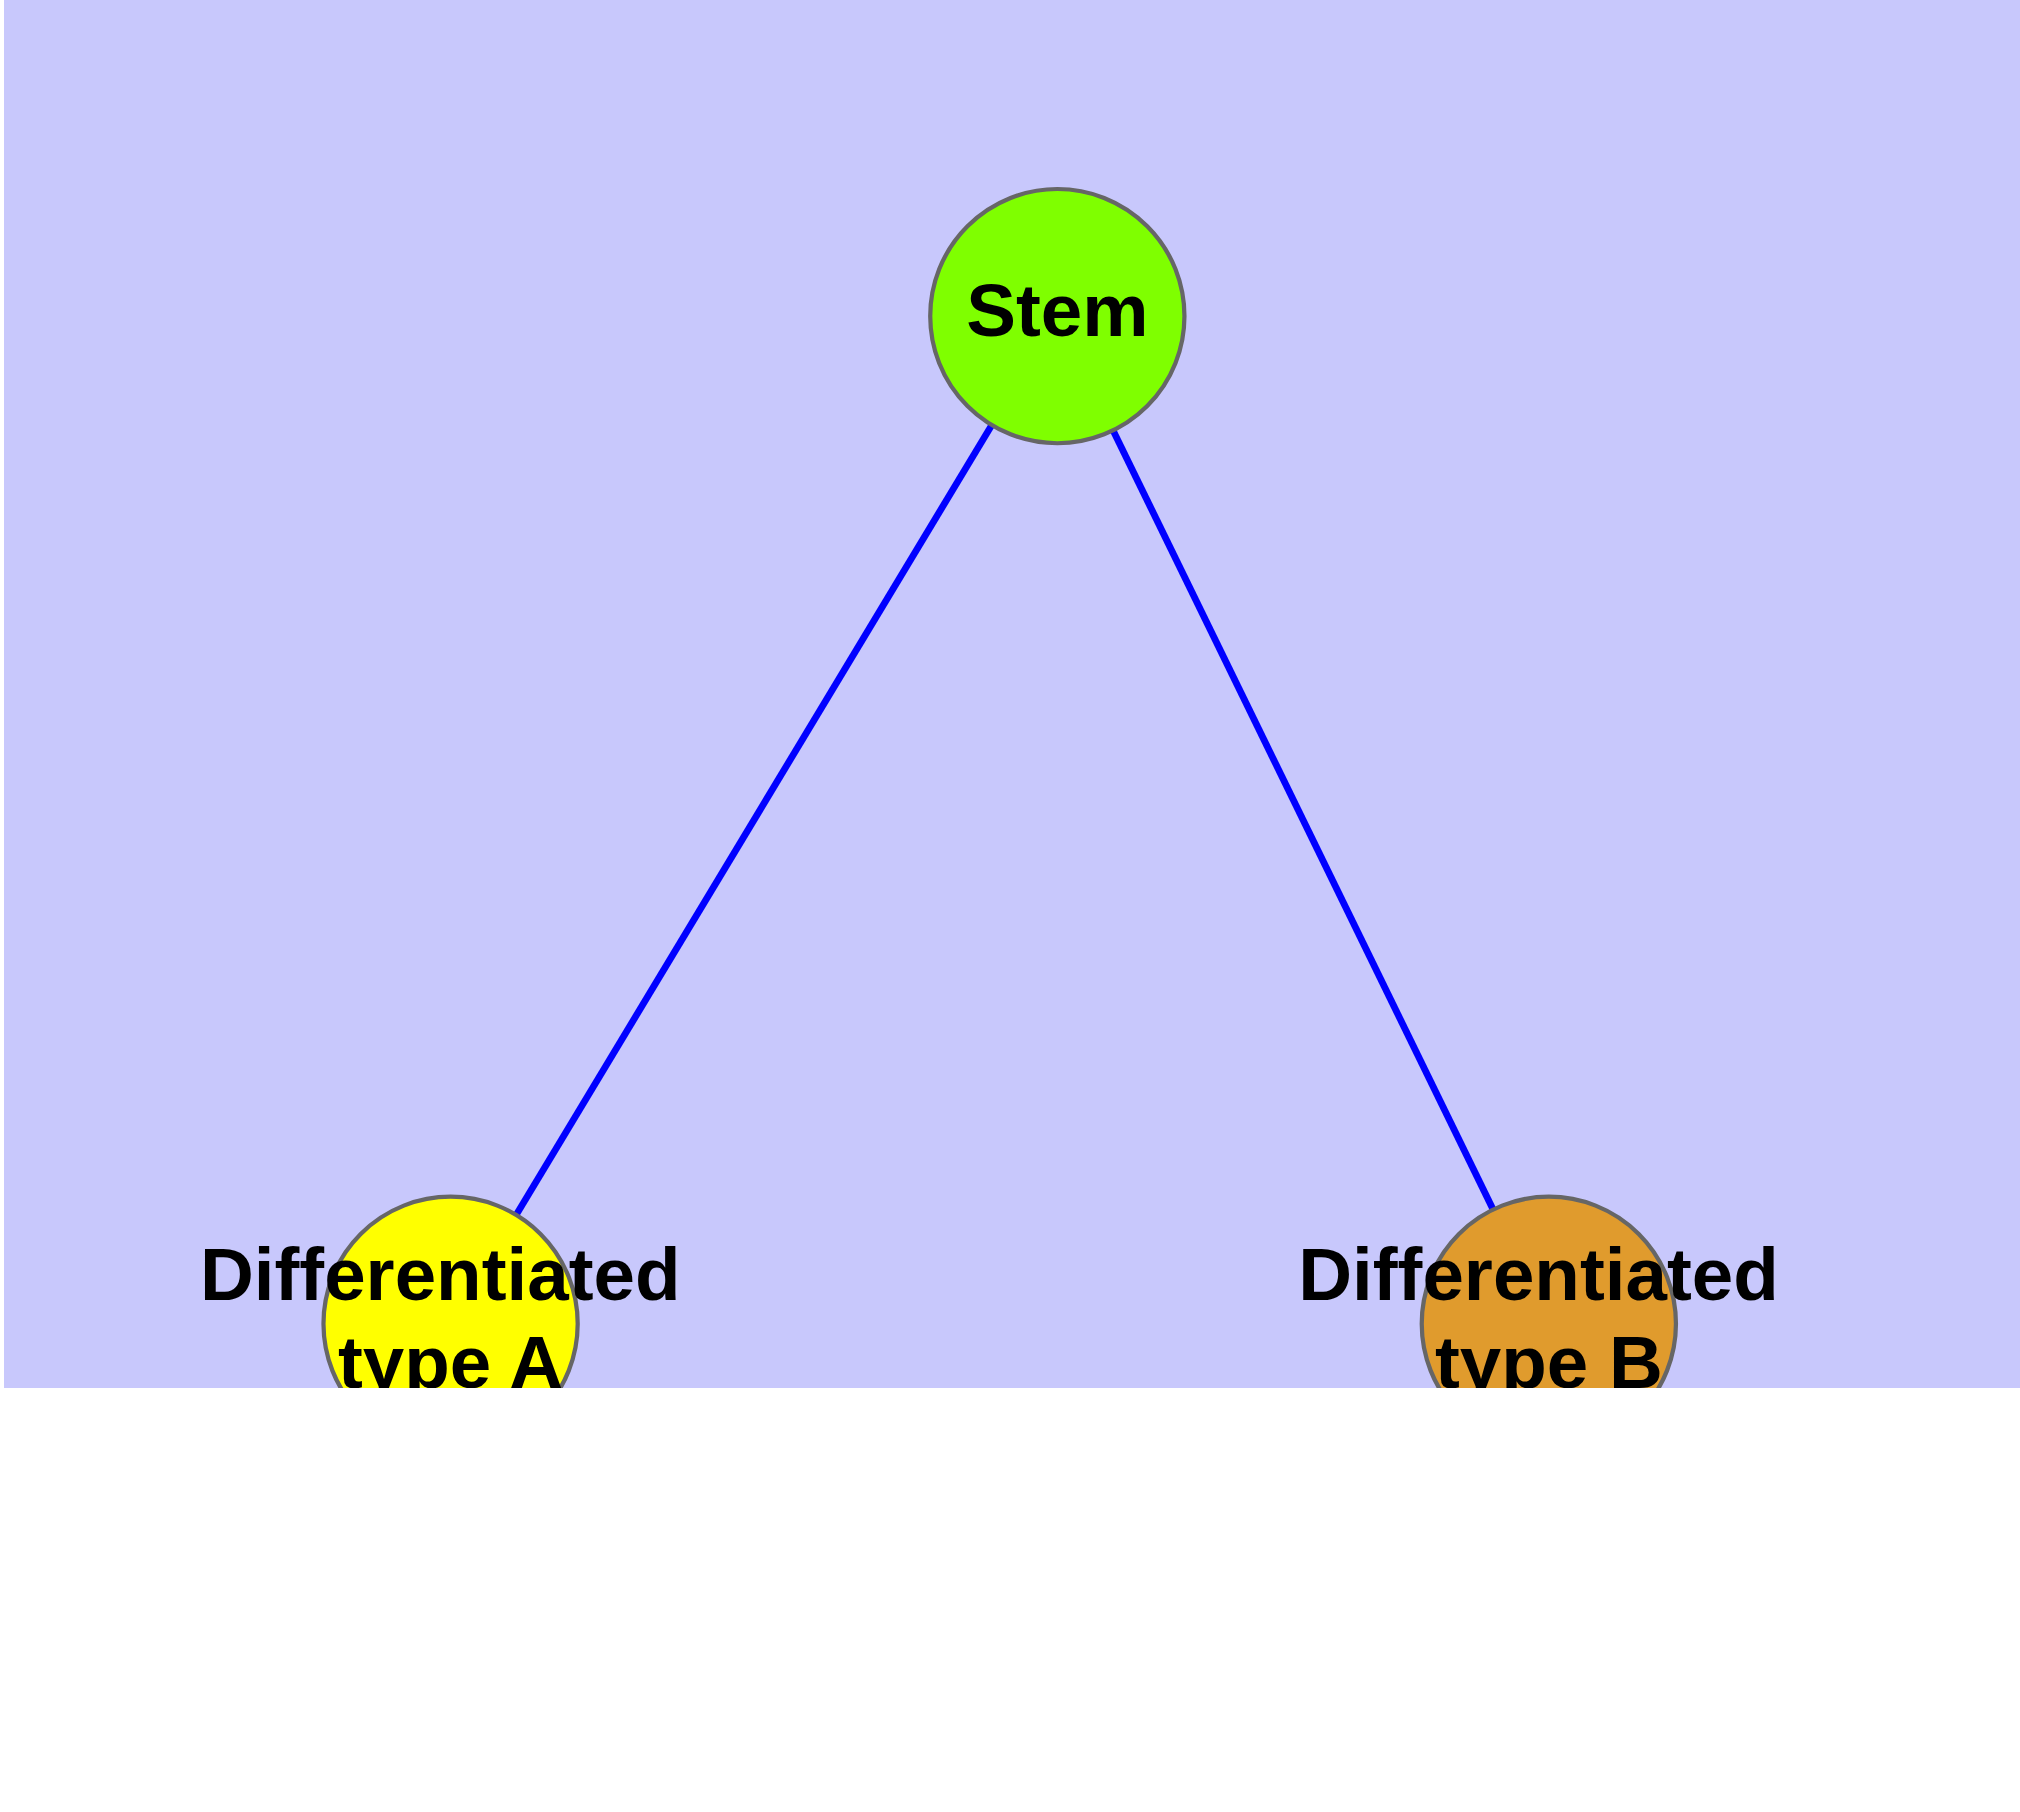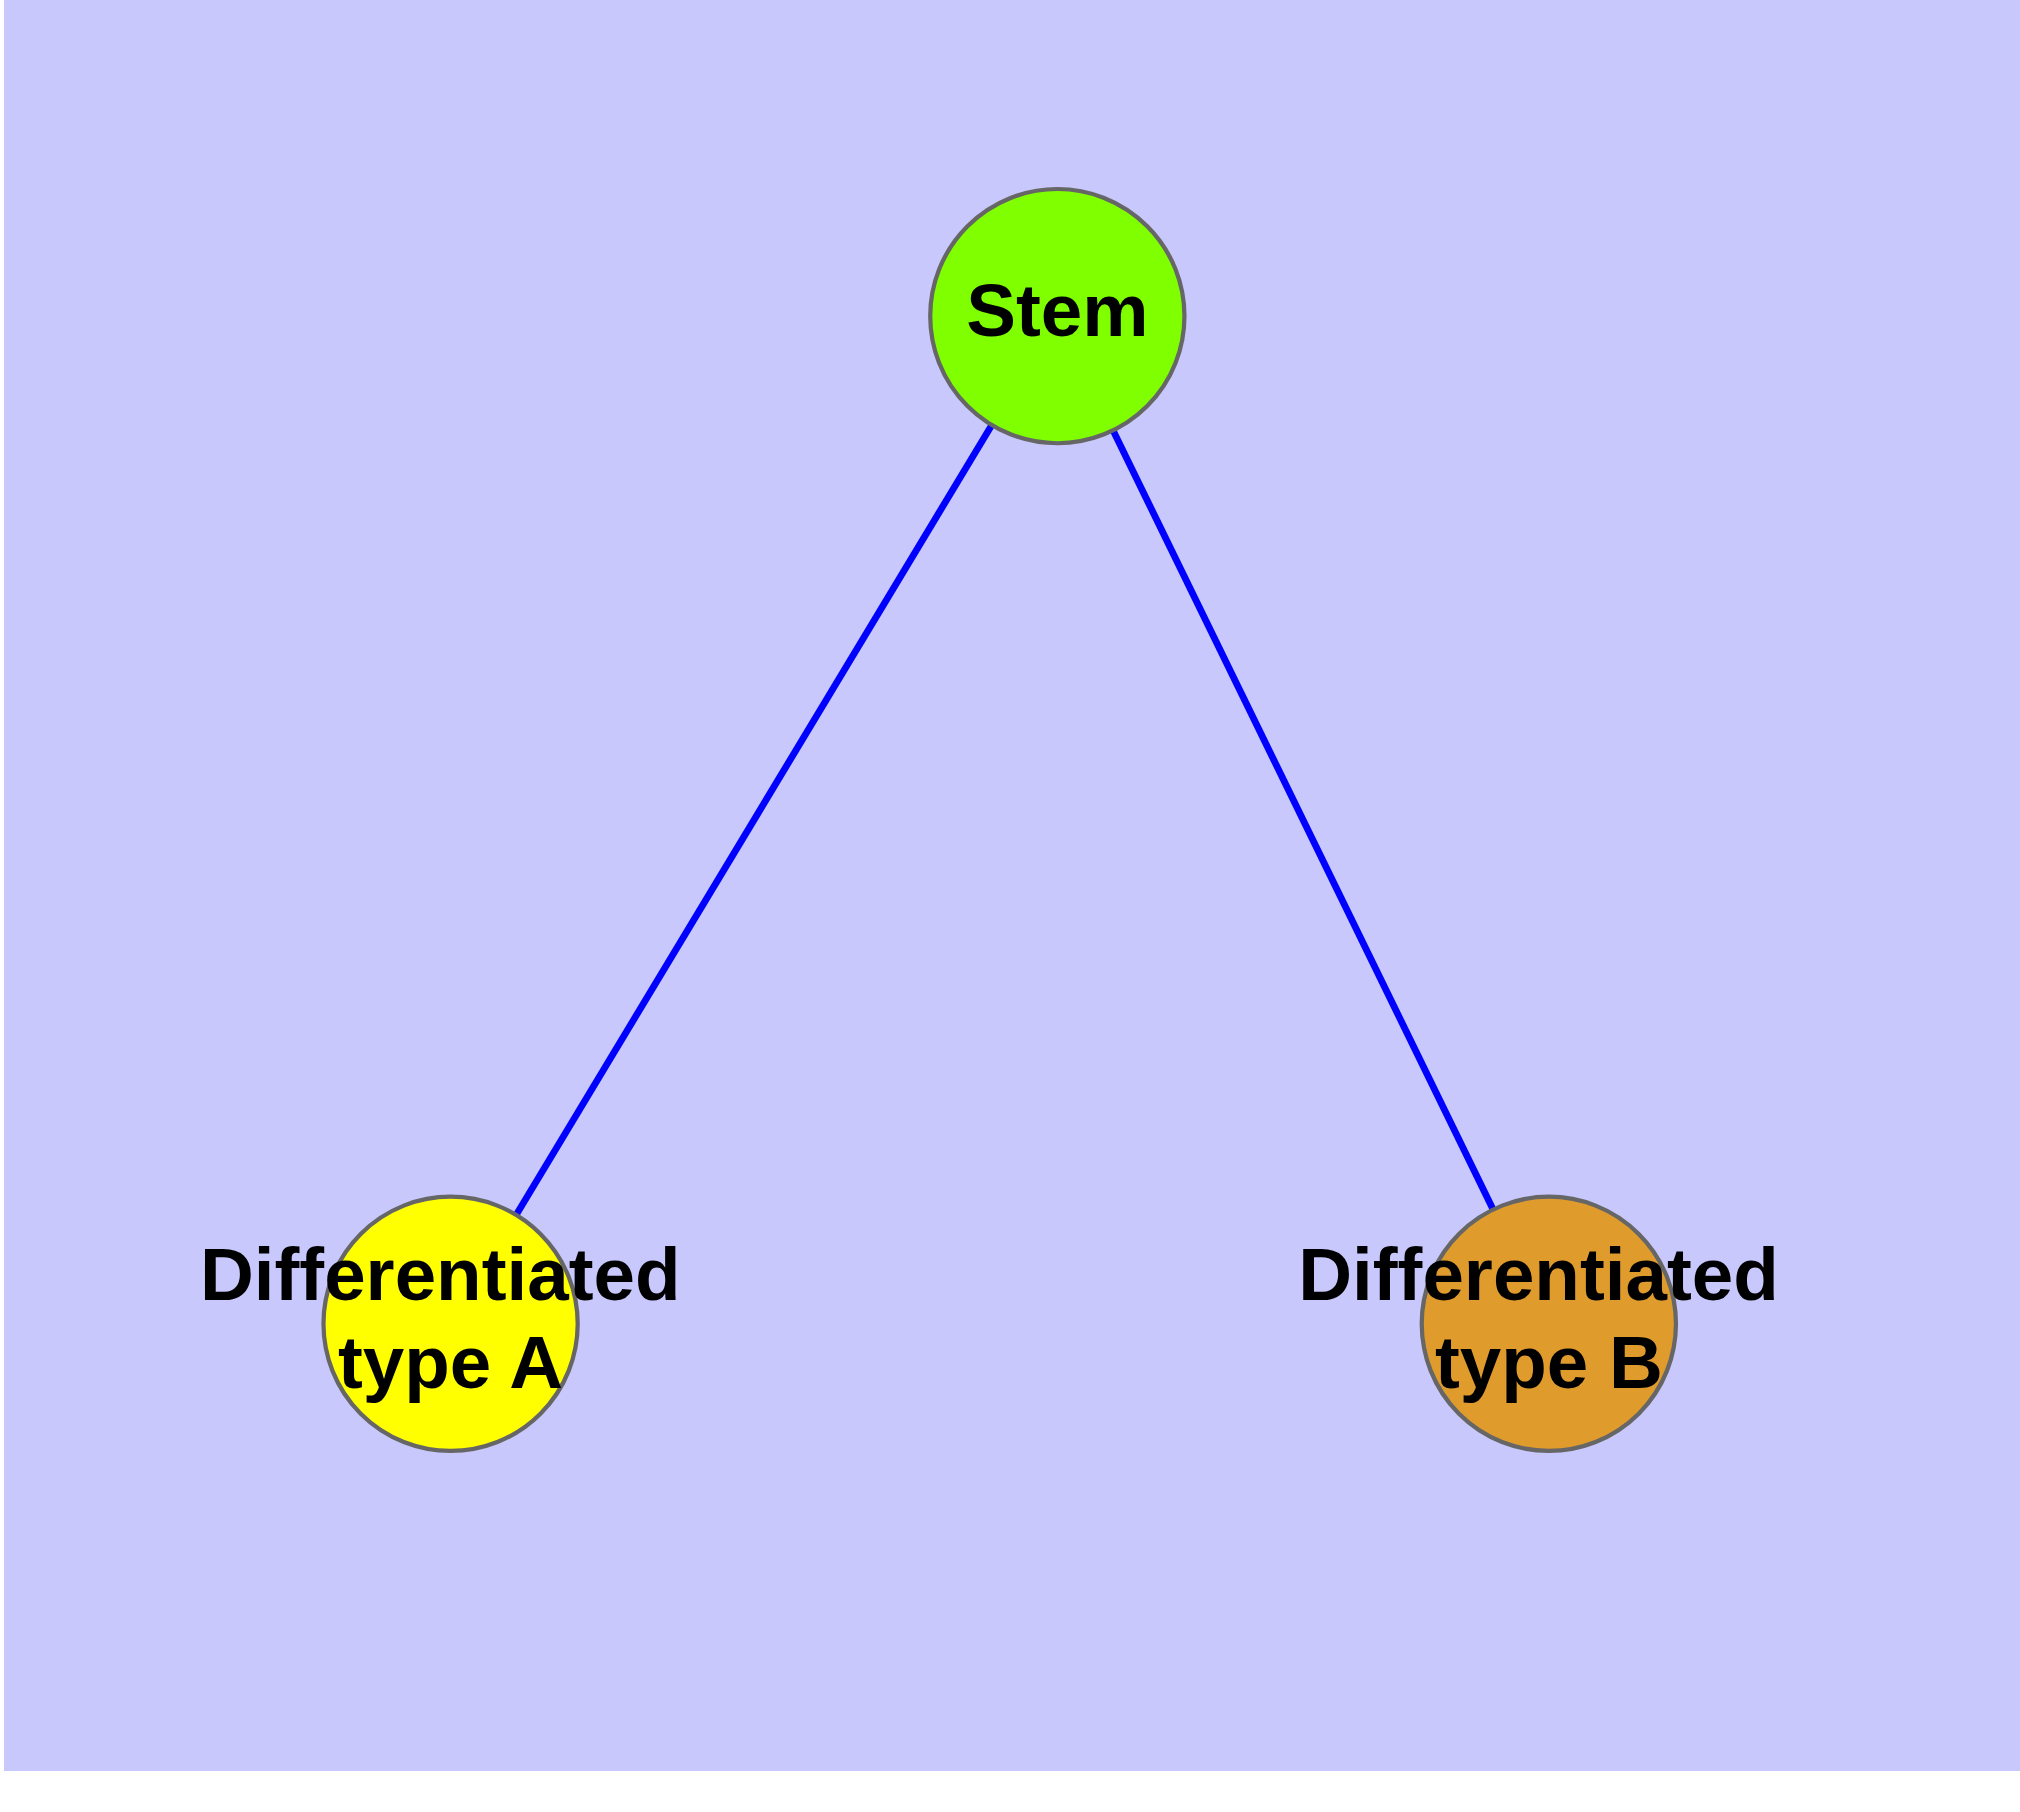--- a/index.html
+++ b/index.html
@@ -4,21 +4,21 @@
 <title>Cell Differentiation Graph</title>
 <style>
   html, body {
     margin: 0;
     padding: 0;
     background: #ffffff;
   }
   #canvas {
     position: relative;
     width: 2021px;
-    height: 1771px;
+    height: 1388px;
     background: #ffffff;
     overflow: hidden;
     font-family: "Liberation Sans", "DejaVu Sans", sans-serif;
   }
   #plot-area {
     position: absolute;
     left: 4.2px;
     top: 0px;
     width: 2016px;
     height: 1812px;

